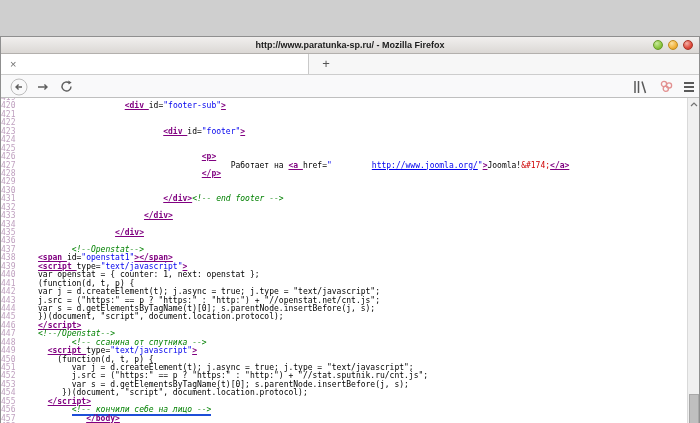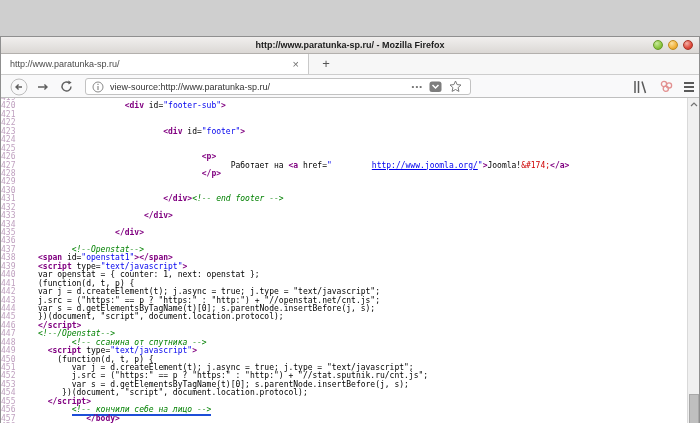--- a/index.html
+++ b/index.html
@@ -74,21 +74,21 @@
   
   .content {
     position:absolute; left:0; top:61px; width:688px; height:352px;
     background:#fff; overflow:hidden;
   }
   .source { position:absolute; left:0; top:-4px; white-space:pre; }
   .srcline { height:8.45px; line-height:8.45px; white-space:pre;
     font-family:"DejaVu Sans Mono", monospace; font-size:8px; }
   .lnum { display:inline-block; width:30px; text-align:left; color:#bfa0bf; }
   .lcode { margin-left:7px; color:#000; }
-  .sg-tag { color:#800080; font-weight:bold; }
+  .sg-tag { color:#800080; font-weight:bold;text-decoration:underline; }
   .sg-att { color:#000; font-weight:normal; }
   .sg-val { color:#0000ee; }
   .sg-lnk { color:#0000ee; text-decoration:underline; cursor:pointer;padding-left:40px; }
   .sg-com { color:#008000; font-style:italic; }
   .sg-comu { color:#008000; font-style:italic; border-bottom:2px solid #1d4ed8; }
   .sg-ent { color:#ce0000; }
   .sg-txt { color:#000; }
   
   .vscroll {
     position:absolute; right:0; top:61px; width:12px; height:352px;
@@ -114,21 +114,20 @@
     <span class="title">http://www.paratunka-sp.ru/ - Mozilla Firefox</span>
     <div class="winbtns">
       <span class="wb g"></span>
       <span class="wb y"></span>
       <span class="wb r"></span>
     </div>
   </div>
 
   <div class="tabbar">
     <div class="tab">
-      <span class="tab-title">http://www.paratunka-sp.ru/</span>
       <span class="tab-close">×</span>
     </div>
     <div class="newtab">+</div>
   </div>
 
   <div class="navbar">
     <span class="navic" style="left:8px;width:20px;">
       <svg width="18" height="18" viewBox="0 0 18 18">
         <circle cx="9" cy="9" r="8" fill="none" stroke="#bdbdbd" stroke-width="1"></circle>
         <path d="M12,9 L6,9 M8.6,6.4 L6,9 L8.6,11.6" fill="none" stroke="#5f5f5f" stroke-width="1.4"></path>
@@ -139,36 +138,20 @@
         <path d="M3,8 L12,8 M9.4,5.4 L12,8 L9.4,10.6" fill="none" stroke="#5f5f5f" stroke-width="1.4"></path>
       </svg>
     </span>
     <span class="navic" style="left:56px;width:18px;">
       <svg width="15" height="15" viewBox="0 0 15 15">
         <path d="M12,7.5 A4.5,4.5 0 1 1 10.2,3.9" fill="none" stroke="#5f5f5f" stroke-width="1.4"></path>
         <path d="M9.3,1.4 L12.6,3.4 L9.6,5.6 Z" fill="#5f5f5f"></path>
       </svg>
     </span>
 
-    <div class="urlbar">
-      <svg width="12" height="12" viewBox="0 0 12 12" style="margin-left:6px;flex-shrink:0;">
-        <circle cx="6" cy="6" r="5" fill="none" stroke="#8a8a8a" stroke-width="1"></circle>
-        <rect x="5.4" y="5" width="1.2" height="4" fill="#8a8a8a"></rect>
-        <rect x="5.4" y="2.8" width="1.2" height="1.2" fill="#8a8a8a"></rect>
-      </svg>
-      <input type="text" value="view-source:http://www.paratunka-sp.ru/" style="">
-      <span class="dots">•••</span>
-      <svg width="13" height="12" viewBox="0 0 13 12" style="margin-right:7px;flex-shrink:0;">
-        <rect x="0.5" y="0.5" width="12" height="10.5" rx="2.5" fill="#7d7d7d"></rect>
-        <path d="M3.5,4 L6.5,7 L9.5,4" fill="none" stroke="#fff" stroke-width="1.5"></path>
-      </svg>
-      <svg width="13" height="13" viewBox="0 0 13 13" style="margin-right:8px;flex-shrink:0;">
-        <path d="M6.5,1 L8.1,4.6 L12,5 L9.1,7.6 L9.9,11.4 L6.5,9.5 L3.1,11.4 L3.9,7.6 L1,5 L4.9,4.6 Z" fill="none" stroke="#7a7a7a" stroke-width="1"></path>
-      </svg>
-    </div>
 
 
     <span class="navic" style="left:630px;width:18px;">
       <svg width="16" height="14" viewBox="0 0 16 14">
         <line x1="3" y1="1" x2="3" y2="13" stroke="#5a5a5a" stroke-width="1.5"></line>
         <line x1="6.5" y1="1" x2="6.5" y2="13" stroke="#5a5a5a" stroke-width="1.5"></line>
         <line x1="10" y1="1.5" x2="13.5" y2="13" stroke="#5a5a5a" stroke-width="1.5"></line>
       </svg>
     </span>
     <span class="navic" style="left:656px;width:18px;">

